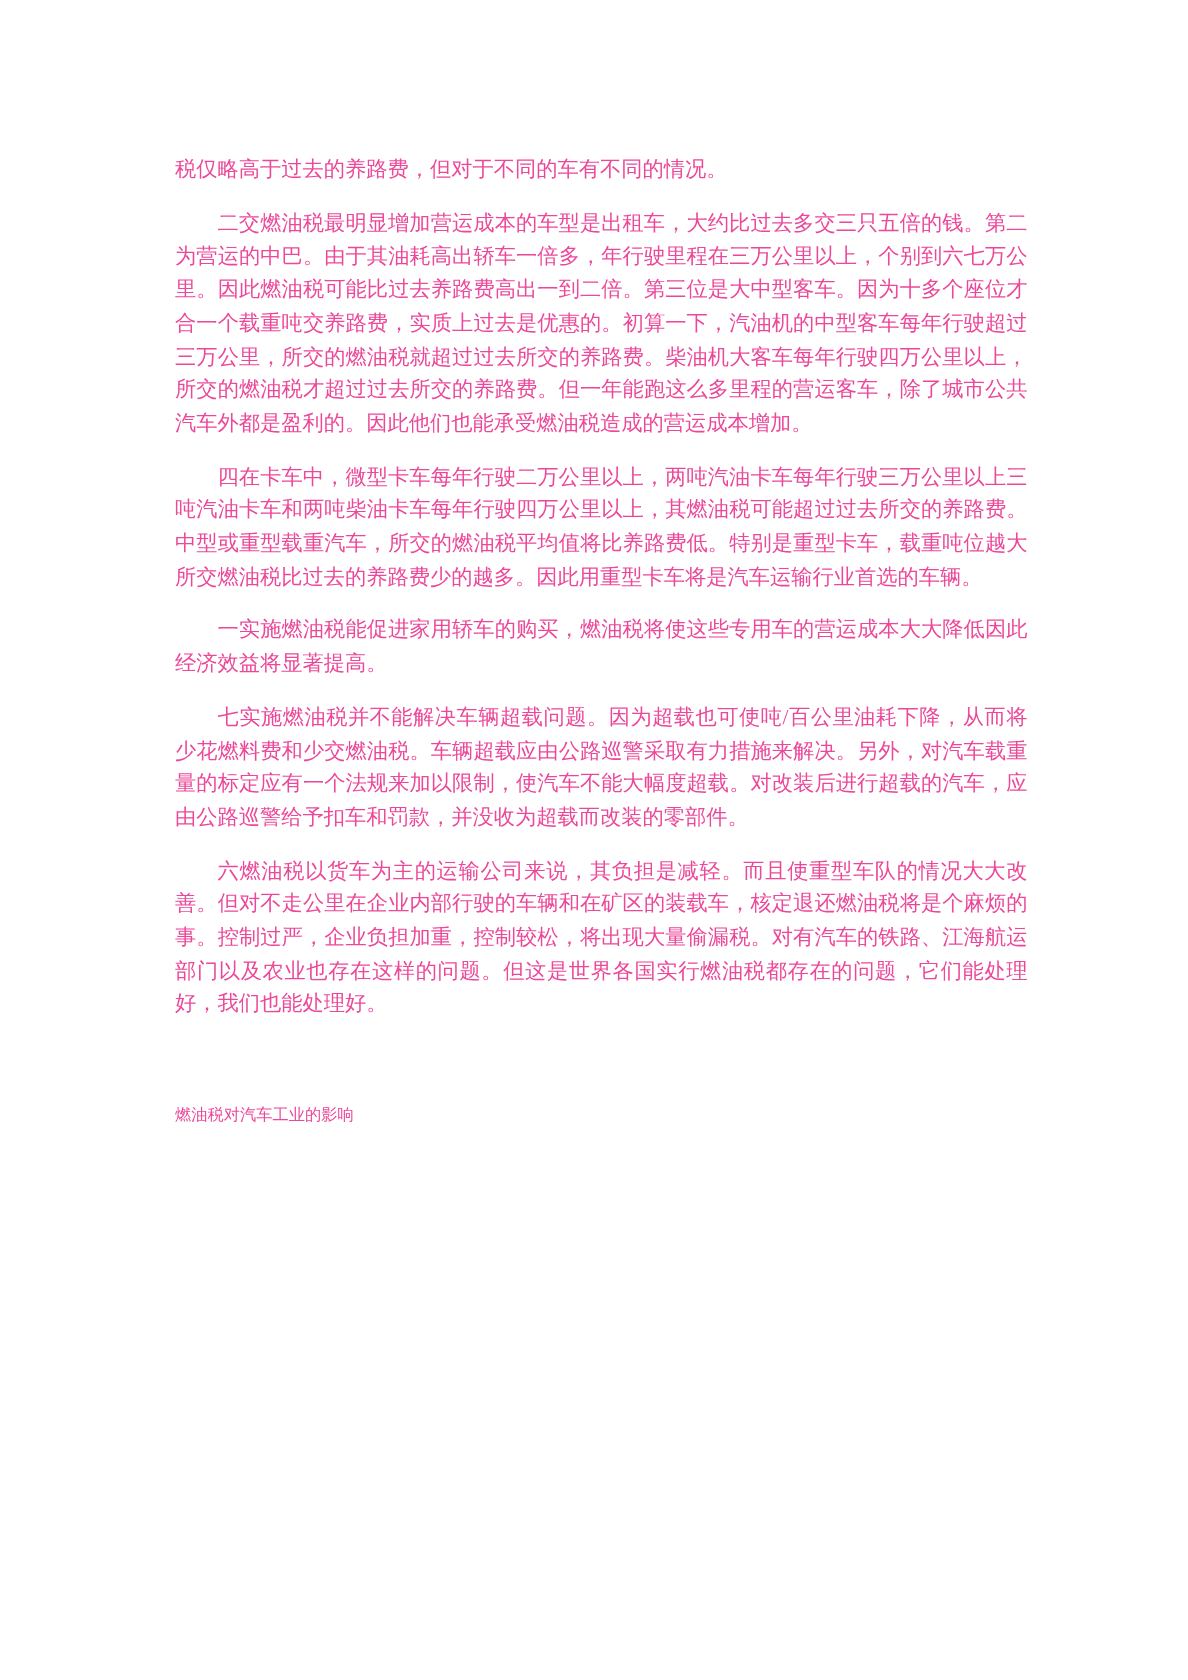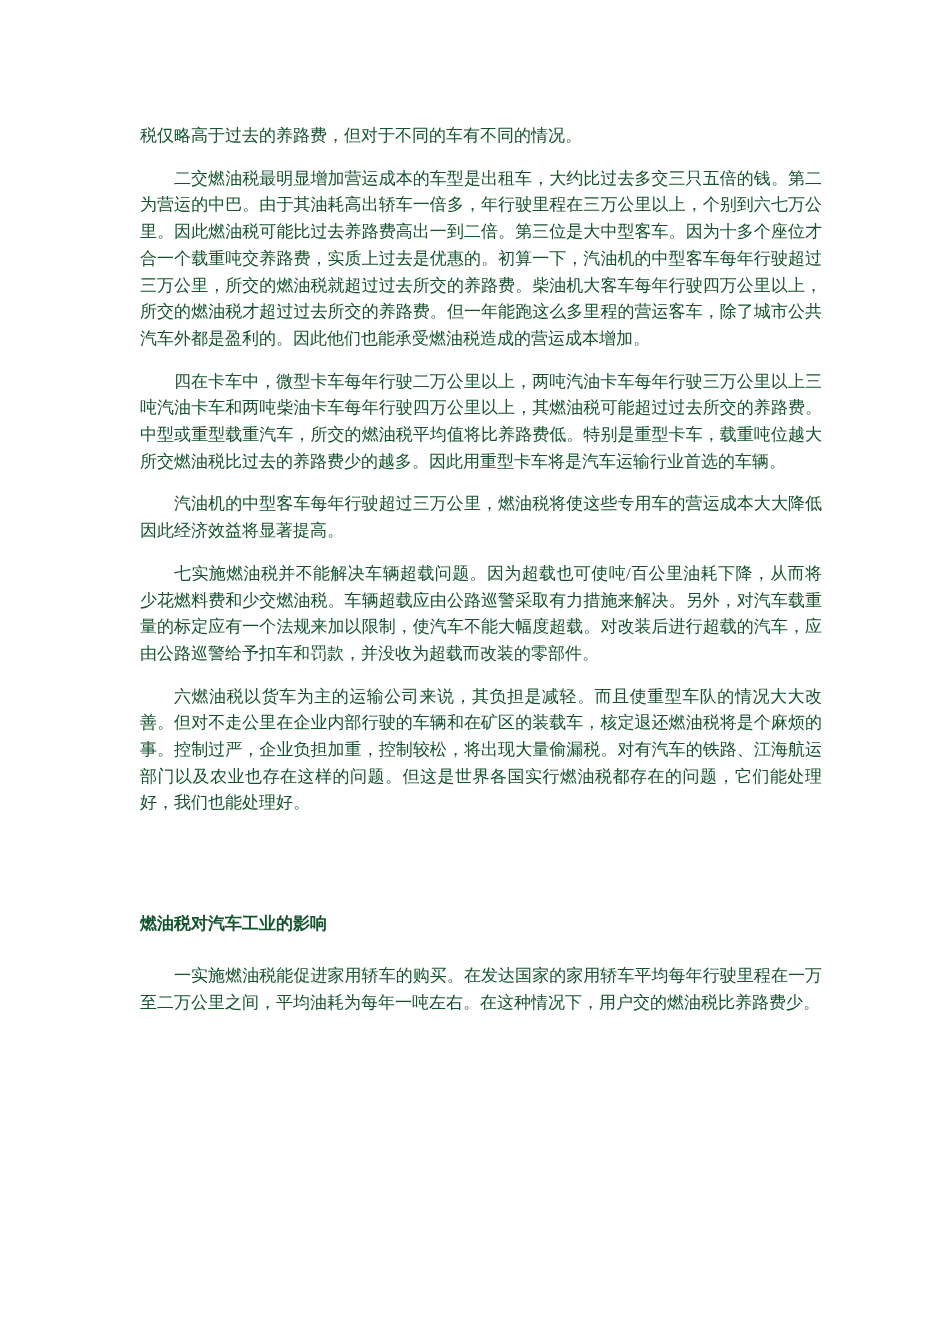--- a/index.html
+++ b/index.html
@@ -17,46 +17,45 @@
     width: 950px;
     height: 1344px;
     background: #ffffff;
     padding: 123px 128px 0 140px;
   }
   .text-block {
     width: 682px;
     font-family: "Liberation Serif", "DejaVu Serif", serif;
     font-size: 17px;
     line-height: 26.7px;
-    color: #14532d;
+    color: #ec4899;
     text-align: justify;
     text-justify: inter-character;
     word-break: break-all;
   }
   .text-block p {
     margin: 0 0 16px 0;
   }
   .text-block p.indent {
     text-indent: 2em;
   }
   .text-block .doc-heading {
-    font-size: 17px;
-    font-weight: bold;
+    font-size: 13px;
+    font-weight: normal;
     line-height: 26.7px;
-    margin: 94px 0 25px 0;
+    margin: 62px 0 25px 0;
     text-align: left;
   }
 </style>
 </head>
 <body>
 
 <div class="page">
   <div class="text-block">
     <p>税仅略高于过去的养路费，但对于不同的车有不同的情况。</p>
     <p class="indent">二交燃油税最明显增加营运成本的车型是出租车，大约比过去多交三只五倍的钱。第二为营运的中巴。由于其油耗高出轿车一倍多，年行驶里程在三万公里以上，个别到六七万公里。因此燃油税可能比过去养路费高出一到二倍。第三位是大中型客车。因为十多个座位才合一个载重吨交养路费，实质上过去是优惠的。初算一下，汽油机的中型客车每年行驶超过三万公里，所交的燃油税就超过过去所交的养路费。柴油机大客车每年行驶四万公里以上，所交的燃油税才超过过去所交的养路费。但一年能跑这么多里程的营运客车，除了城市公共汽车外都是盈利的。因此他们也能承受燃油税造成的营运成本增加。</p>
     <p class="indent">四在卡车中，微型卡车每年行驶二万公里以上，两吨汽油卡车每年行驶三万公里以上三吨汽油卡车和两吨柴油卡车每年行驶四万公里以上，其燃油税可能超过过去所交的养路费。中型或重型载重汽车，所交的燃油税平均值将比养路费低。特别是重型卡车，载重吨位越大所交燃油税比过去的养路费少的越多。因此用重型卡车将是汽车运输行业首选的车辆。</p>
-    <p class="indent">汽油机的中型客车每年行驶超过三万公里，燃油税将使这些专用车的营运成本大大降低因此经济效益将显著提高。</p>
+    <p class="indent">一实施燃油税能促进家用轿车的购买，燃油税将使这些专用车的营运成本大大降低因此经济效益将显著提高。</p>
     <p class="indent">七实施燃油税并不能解决车辆超载问题。因为超载也可使吨/百公里油耗下降，从而将少花燃料费和少交燃油税。车辆超载应由公路巡警采取有力措施来解决。另外，对汽车载重量的标定应有一个法规来加以限制，使汽车不能大幅度超载。对改装后进行超载的汽车，应由公路巡警给予扣车和罚款，并没收为超载而改装的零部件。</p>
     <p class="indent">六燃油税以货车为主的运输公司来说，其负担是减轻。而且使重型车队的情况大大改善。但对不走公里在企业内部行驶的车辆和在矿区的装载车，核定退还燃油税将是个麻烦的事。控制过严，企业负担加重，控制较松，将出现大量偷漏税。对有汽车的铁路、江海航运部门以及农业也存在这样的问题。但这是世界各国实行燃油税都存在的问题，它们能处理好，我们也能处理好。</p>
     <h2 class="doc-heading">燃油税对汽车工业的影响</h2>
-    <p class="indent">一实施燃油税能促进家用轿车的购买。在发达国家的家用轿车平均每年行驶里程在一万至二万公里之间，平均油耗为每年一吨左右。在这种情况下，用户交的燃油税比养路费少。</p>
   </div>
 </div>
 
 </body></html>

